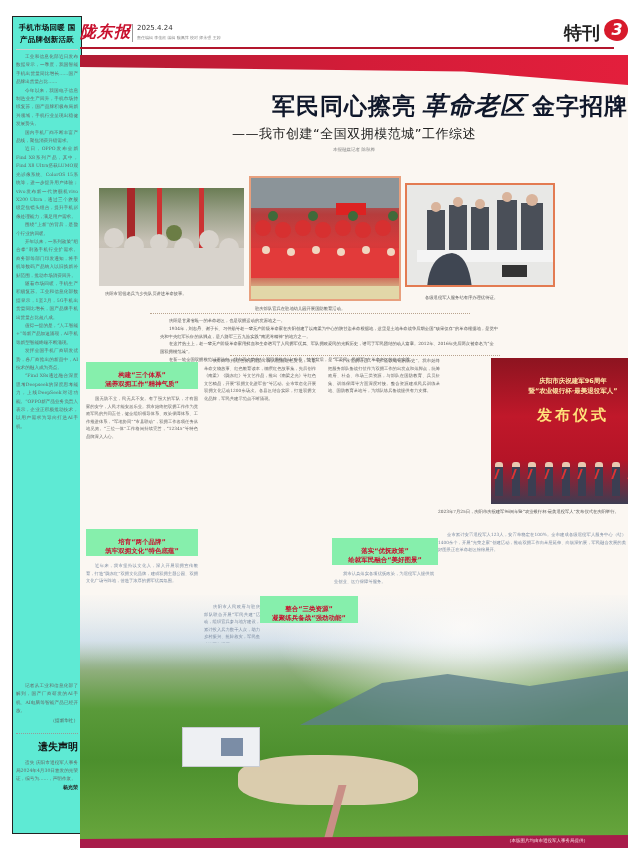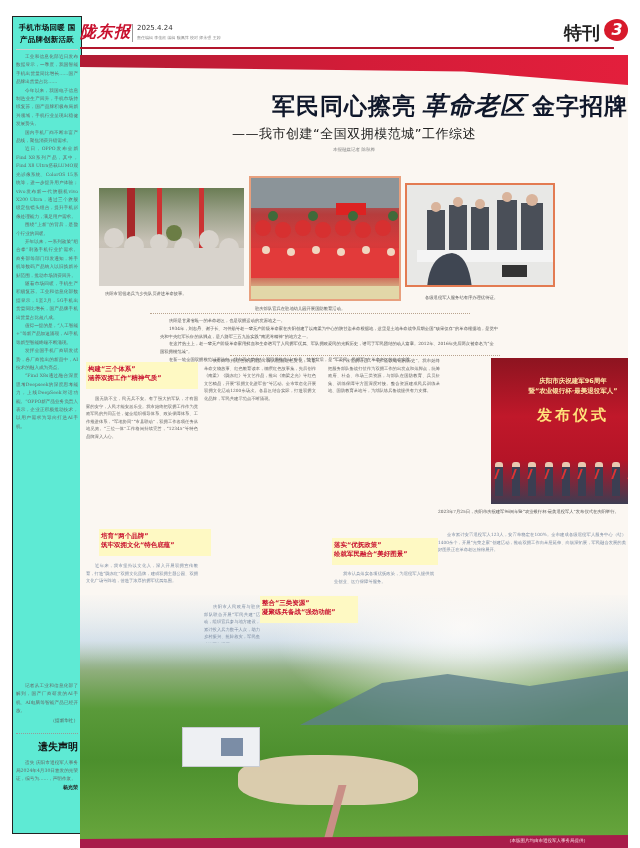--- a/index.html
+++ b/index.html
@@ -41,23 +41,23 @@
   .p2 { left: 169px; top: 121px; width: 102px; height: 125px; background: linear-gradient(180deg,#8a8f92 0%, #b63d3d 30%, #d83a3a 55%, #c53434 75%, #dccf9a 95%); border-color: #e8a07e; }
   .p3 { left: 275px; top: 128px; width: 152px; height: 104px; background: linear-gradient(180deg,#e3e3e3 0%, #6a7078 35%, #4d525a 60%, #d9d9d9 85%); }
   .photo-overlay { position: absolute; inset: 0; }
   .cap { position: absolute; font-size: 4.3px; color: #555; white-space: nowrap; }
   .dotline { position: absolute; left: 70px; width: 320px; height: 0; border-top: 1px dotted #b9a48f; }
 
   
   .lead { position: absolute; left: 80px; top: 262px; width: 338px; font-size: 4.3px; line-height: 7.8px; color: #555; text-indent: 9px; }
 
   
-  .secbox { position: absolute; background: #fef9c3; font-family: "DejaVu Sans", sans-serif; font-weight: bold; color: #c8102e; font-size: 6.5px; line-height: 9px; padding: 3px 2px; }
+  .secbox { position: absolute; background: #86efac; text-align: center; font-family: "DejaVu Sans", sans-serif; font-weight: bold; color: #c8102e; font-size: 6.5px; line-height: 9px; padding: 9px 2px; }
   .sb1 { left: 6px; top: 307px; width: 112px; height: 27px; }
-  .sb2 { left: 19px; top: 474px; width: 112px; height: 27px; }
+  .sb2 { left: 6px; top: 474px; width: 112px; height: 27px; }
   .sb3 { left: 84px; top: 568px; width: 98px; height: 27px; }
   .sb4 { left: 252px; top: 483px; width: 106px; height: 27px; }
 
   .col { position: absolute; font-size: 4.3px; line-height: 7.6px; color: #666; text-align: justify; text-indent: 9px; overflow: hidden; }
   .c1 { left: 6px; top: 340px; width: 112px; height: 128px; }
   .c2 { left: 124px; top: 302px; width: 112px; height: 172px; }
   .c3 { left: 248px; top: 302px; width: 112px; height: 176px; }
   .c1b { left: 6px; top: 507px; width: 112px; height: 80px; color: #7a8aa0; }
   .c2b { left: 124px; top: 480px; width: 112px; height: 90px; color: #7a8aa0; }
   .c3b { left: 254px; top: 515px; width: 100px; height: 60px; color: #7a8aa0; }

